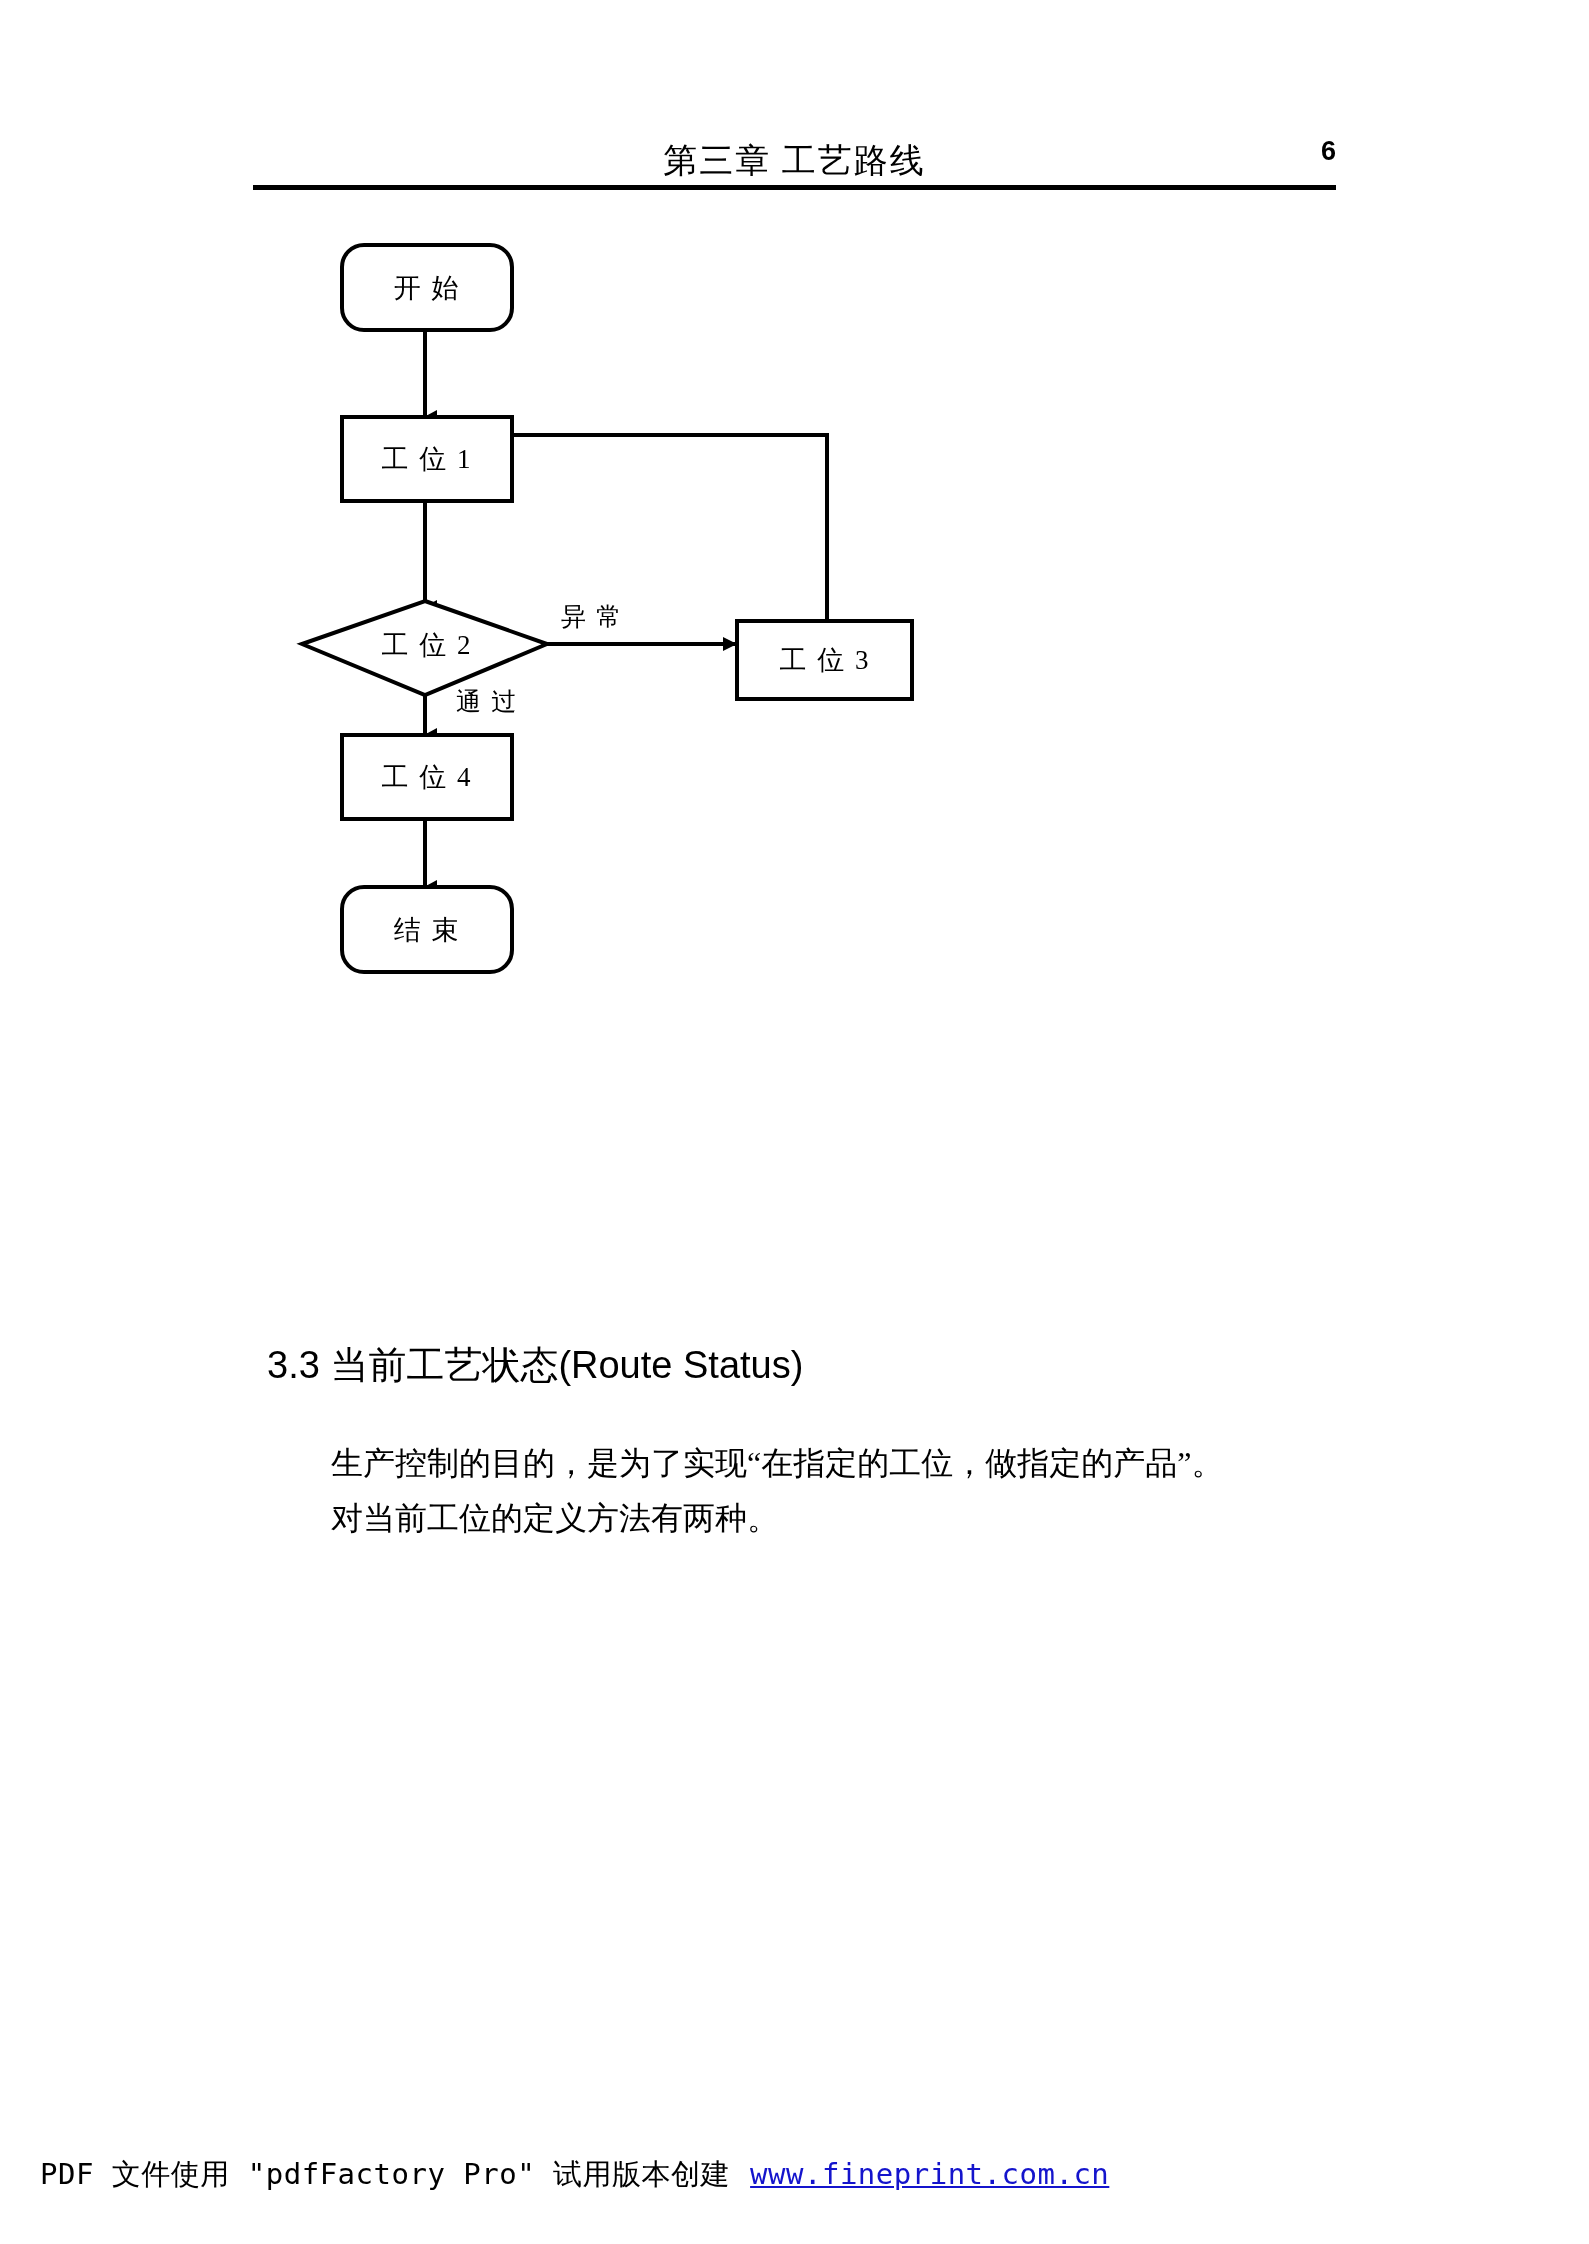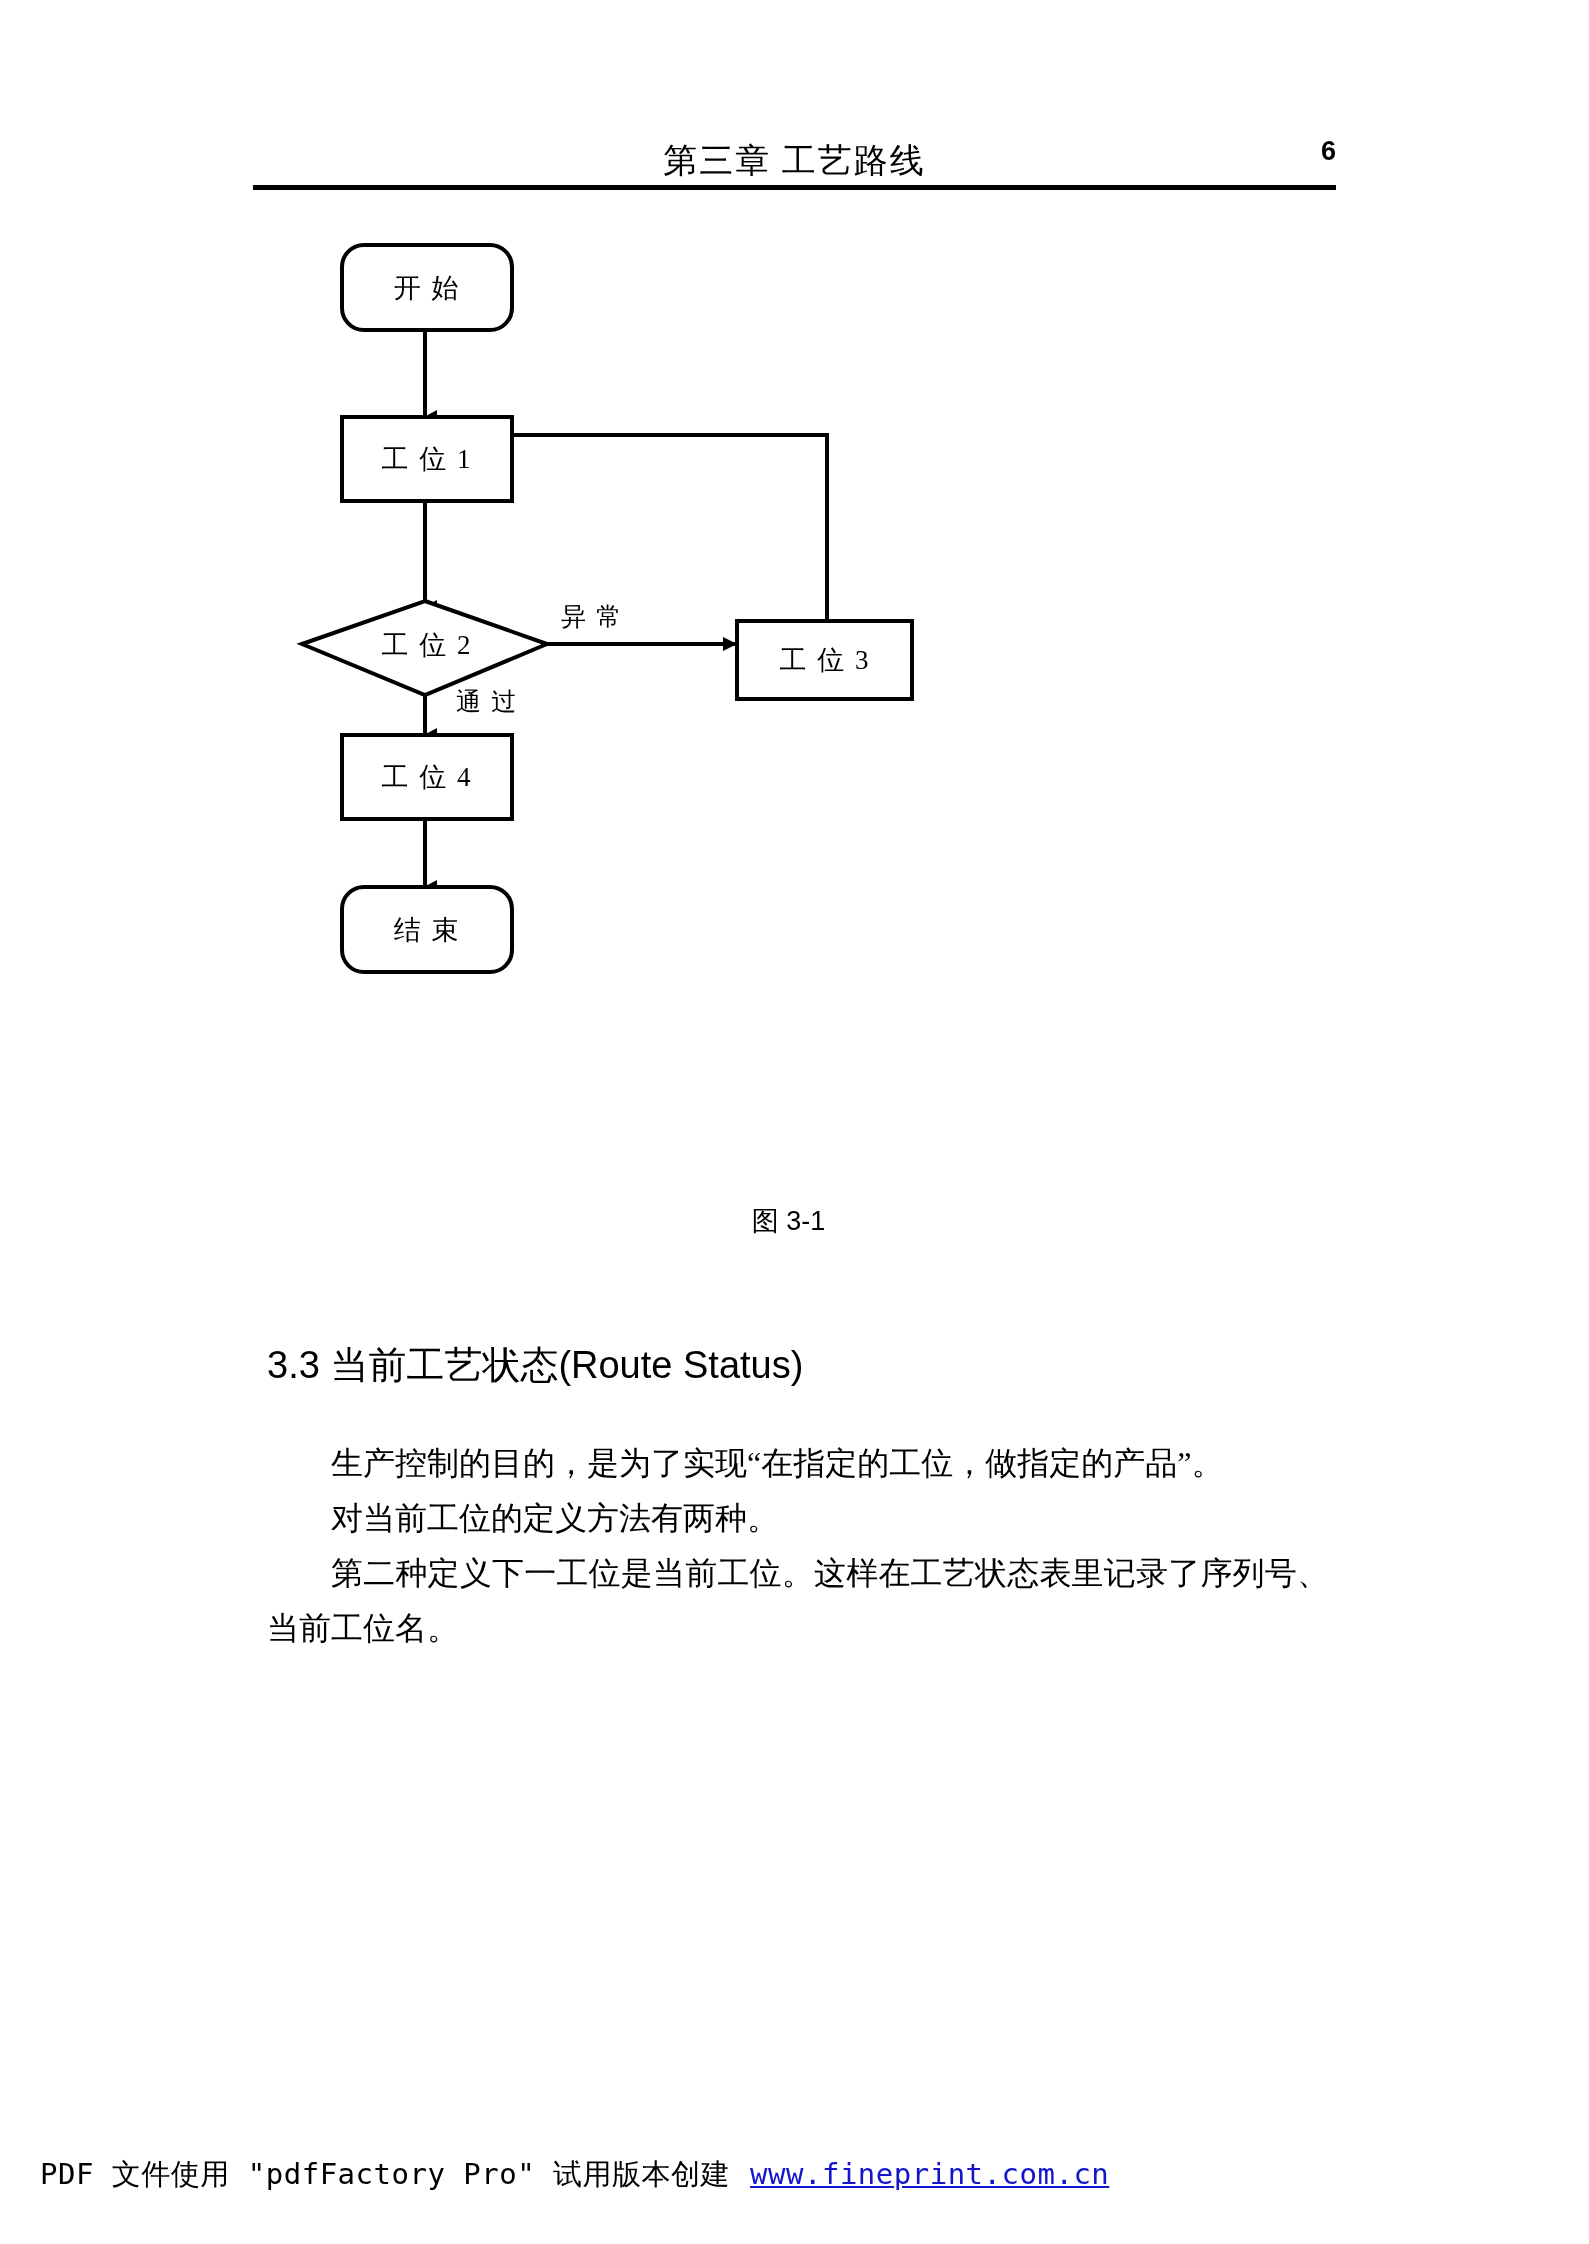--- a/index.html
+++ b/index.html
@@ -190,26 +190,24 @@
     <rect x="95" y="500" width="170" height="84" fill="#ffffff" stroke="#000000" stroke-width="4"></rect>
     <text class="fc-label" x="180" y="551" text-anchor="middle">工 位 4</text>
 
     <rect x="95" y="652" width="170" height="85" rx="22" ry="22" fill="#ffffff" stroke="#000000" stroke-width="4"></rect>
     <text class="fc-label" x="180" y="704" text-anchor="middle">结 束</text>
 
     <text class="fc-edge-label" x="345" y="390" text-anchor="middle">异 常</text>
     <text class="fc-edge-label" x="240" y="475" text-anchor="middle">通 过</text>
   </svg>
 
-  <div class="figure-caption">图 3-1</div>
 </div>
 
 <div class="section-heading">3.3 当前工艺状态(Route Status)</div>
 
 <div class="body-text">
   <p>生产控制的目的，是为了实现“在指定的工位，做指定的产品”。</p>
   <p>对当前工位的定义方法有两种。</p>
-  <p>第二种定义下一工位是当前工位。这样在工艺状态表里记录了序列号、当前工位名。</p>
 </div>
 
 <div class="footer-watermark">
   <span>PDF 文件使用 "pdfFactory Pro" 试用版本创建</span><a class="fw-url" href="#">www.fineprint.com.cn</a>
 </div>
 
 </body></html>

